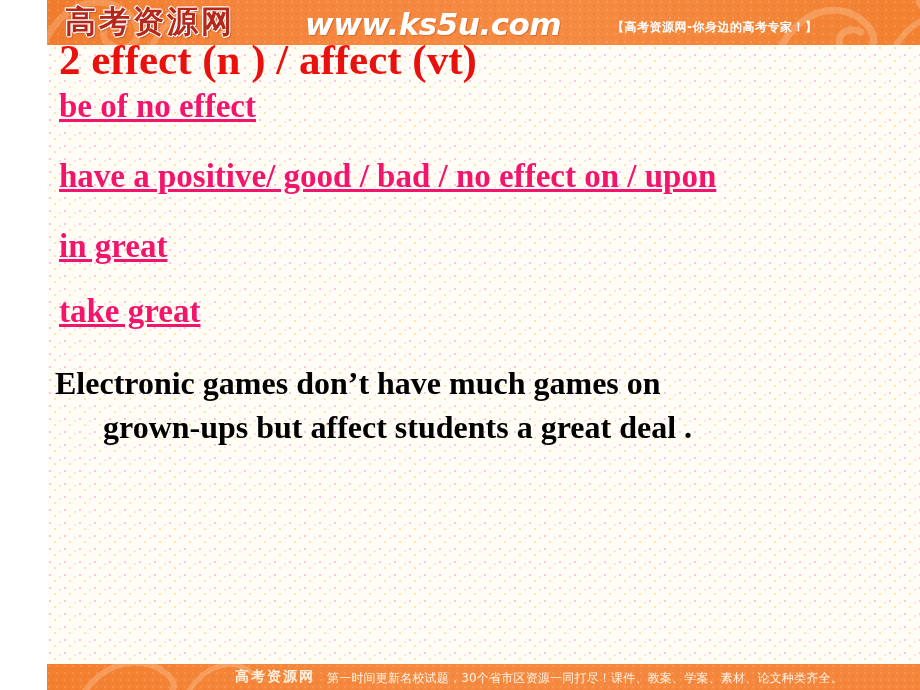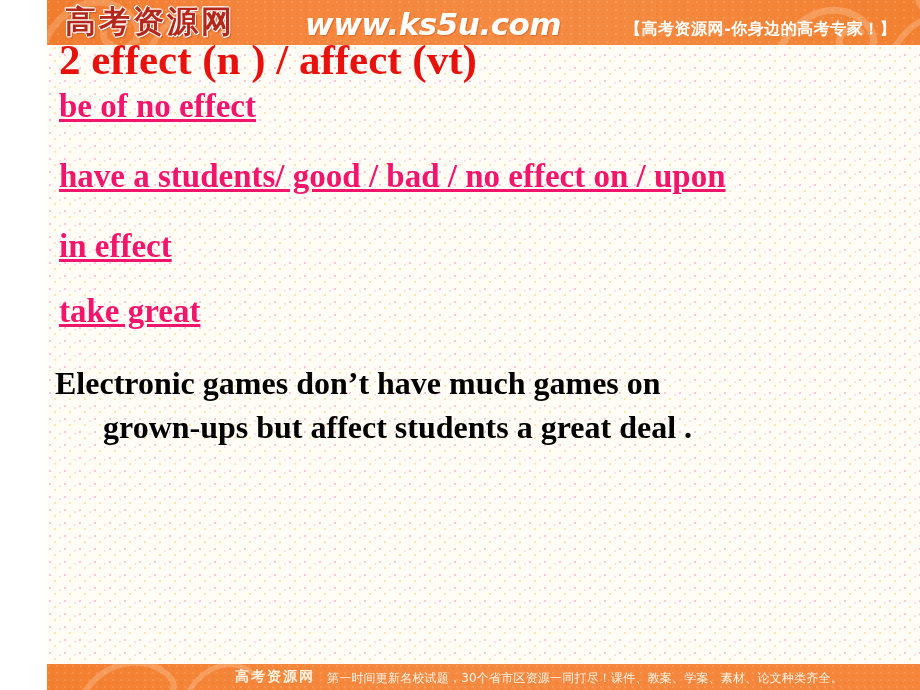--- a/index.html
+++ b/index.html
@@ -97,24 +97,24 @@
     font-weight: 700;
     font-style: italic;
     color: #ffffff;
     letter-spacing: -0.5px;
     white-space: nowrap;
     text-shadow: 1px 1px 1px rgba(190,70,15,0.45);
   }
 
   .logo-tagline {
     position: absolute;
-    left: 578px;
+    left: 565px;
     top: 19px;
     font-family: "DejaVu Sans", "Liberation Sans", sans-serif;
-    font-size: 16px;
+    font-size: 12px;
     font-weight: 700;
     color: #ffffff;
     letter-spacing: 0.5px;
     white-space: nowrap;
   }
 
   
   .content {
     position: absolute;
     left: 0;
@@ -243,23 +243,23 @@
     <div class="logo-url">www.ks5u.com</div>
     <div class="logo-tagline">【高考资源网-你身边的高考专家！】</div>
   </div>
 
   <div class="content">
 
     <div class="line title-line">2 effect  (n ) / affect (vt)</div>
 
     <div class="line phrase phrase-1">be of no effect</div>
 
-    <div class="line phrase phrase-2">have a students/ good / bad / no  effect on / upon</div>
-
-    <div class="line phrase phrase-3">in effect</div>
+    <div class="line phrase phrase-2">have a positive/ good / bad / no  effect on / upon</div>
+
+    <div class="line phrase phrase-3">in great</div>
 
     <div class="line phrase phrase-4">take great</div>
 
     <div class="sentence">
       <span class="l1">Electronic games don’t have much games on</span>
       <span class="l2">grown-ups but affect students a great deal .</span>
     </div>
 
   </div>
 

